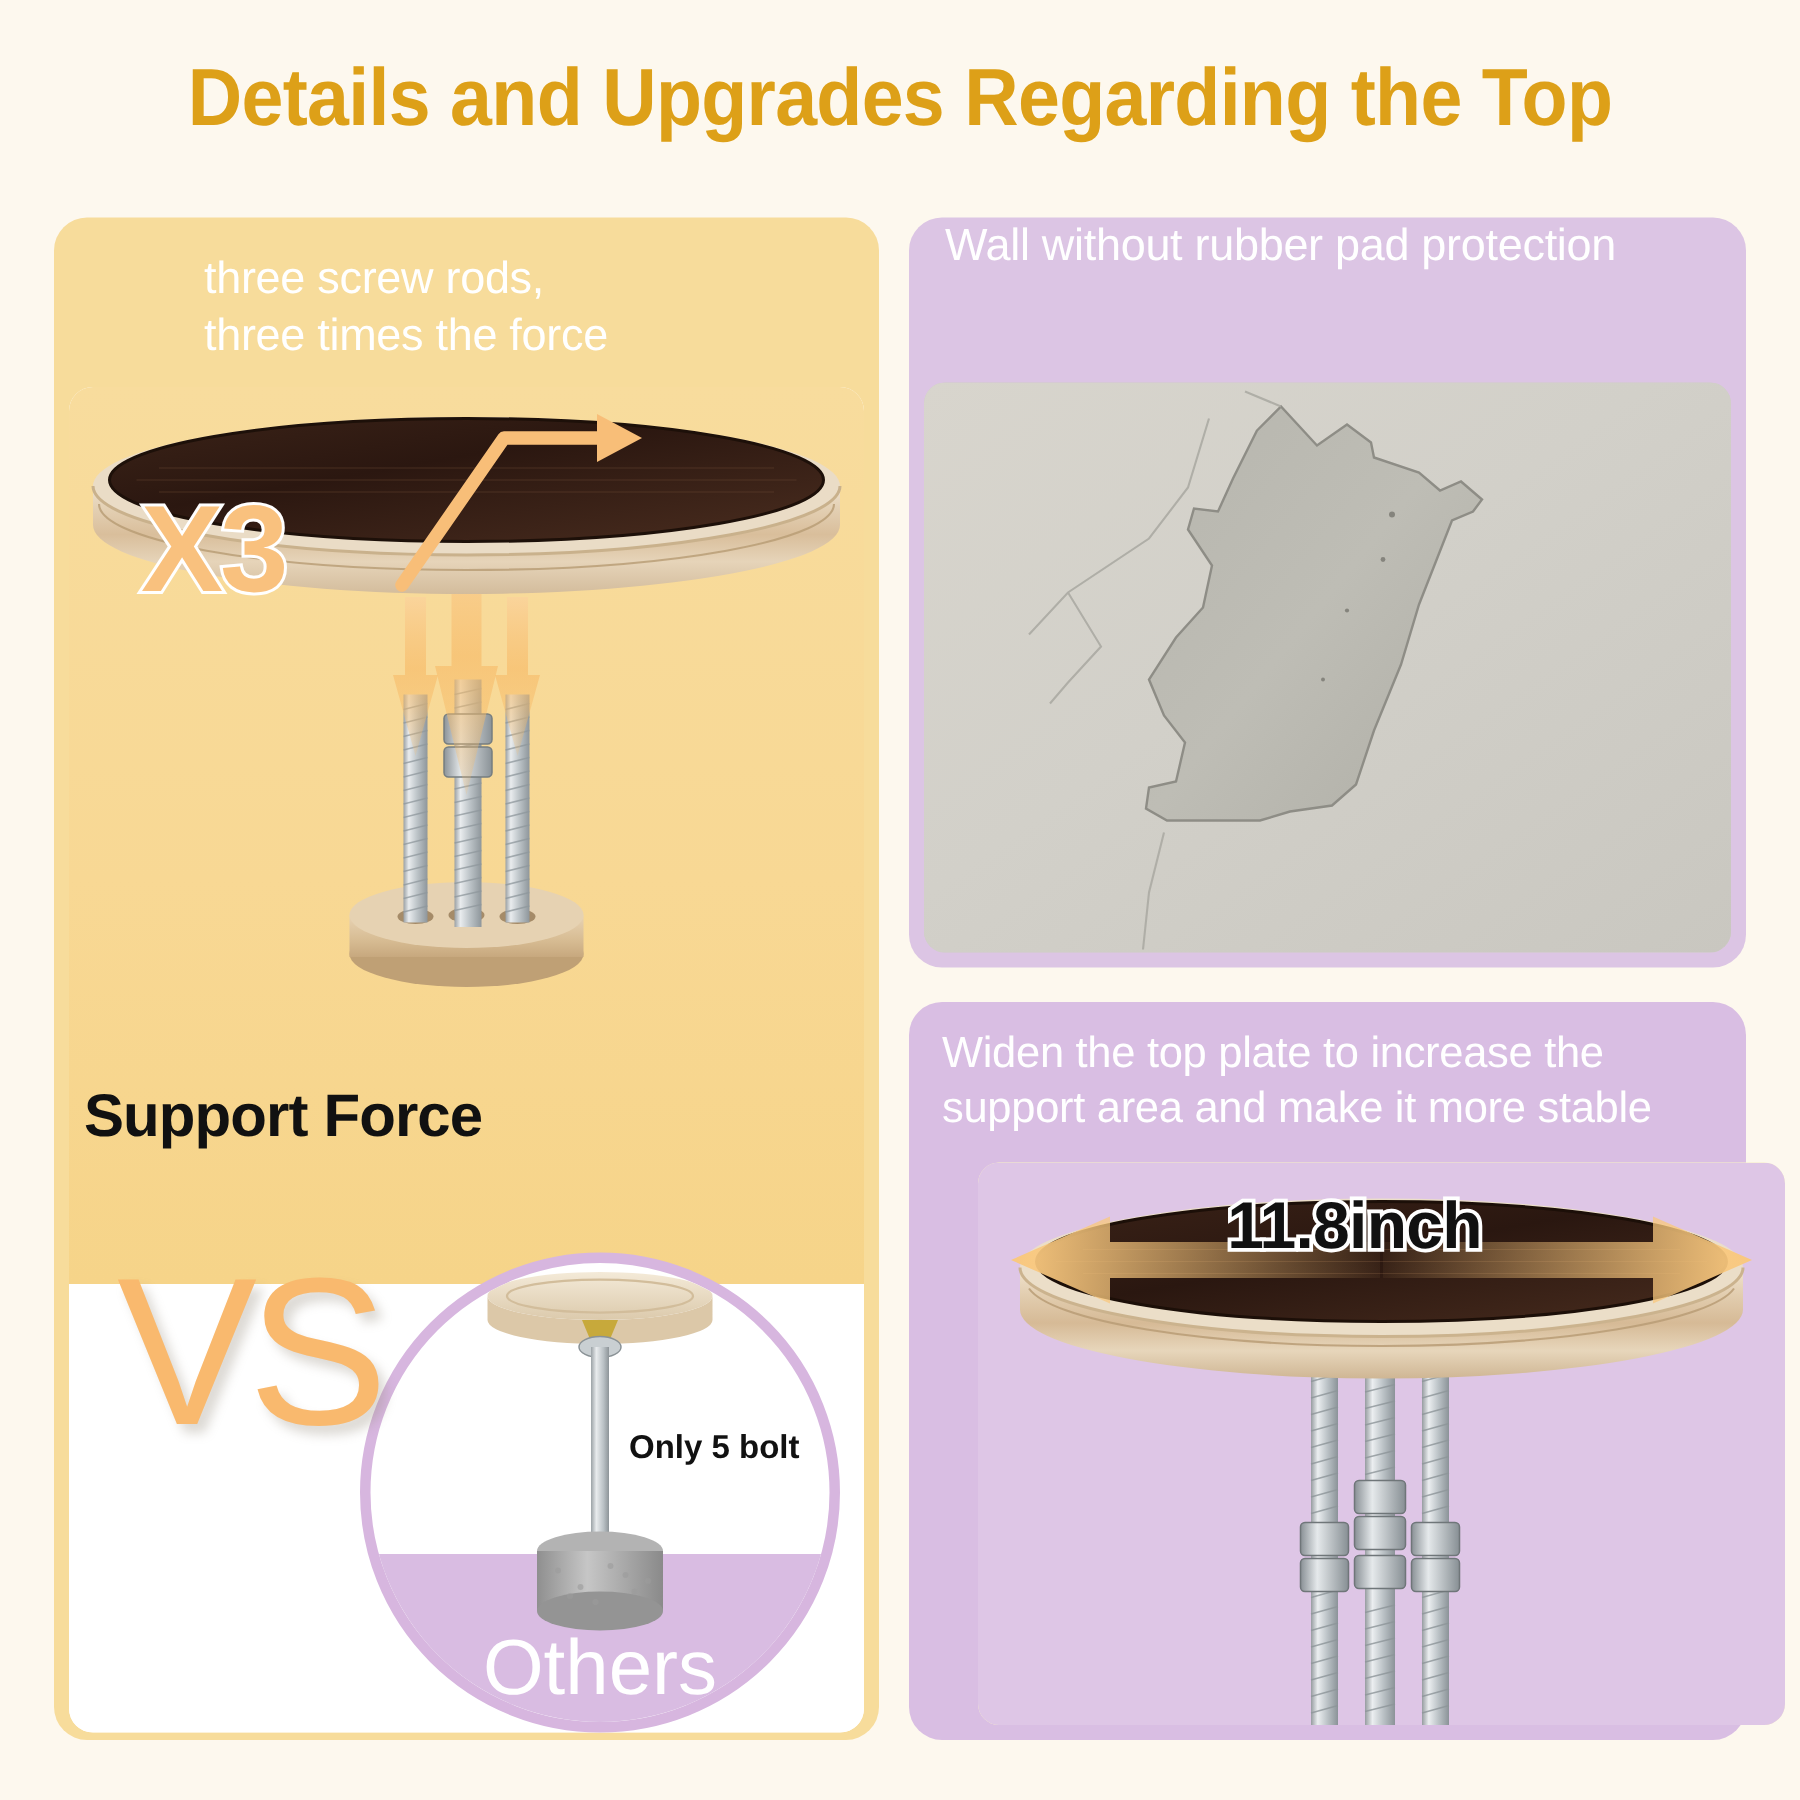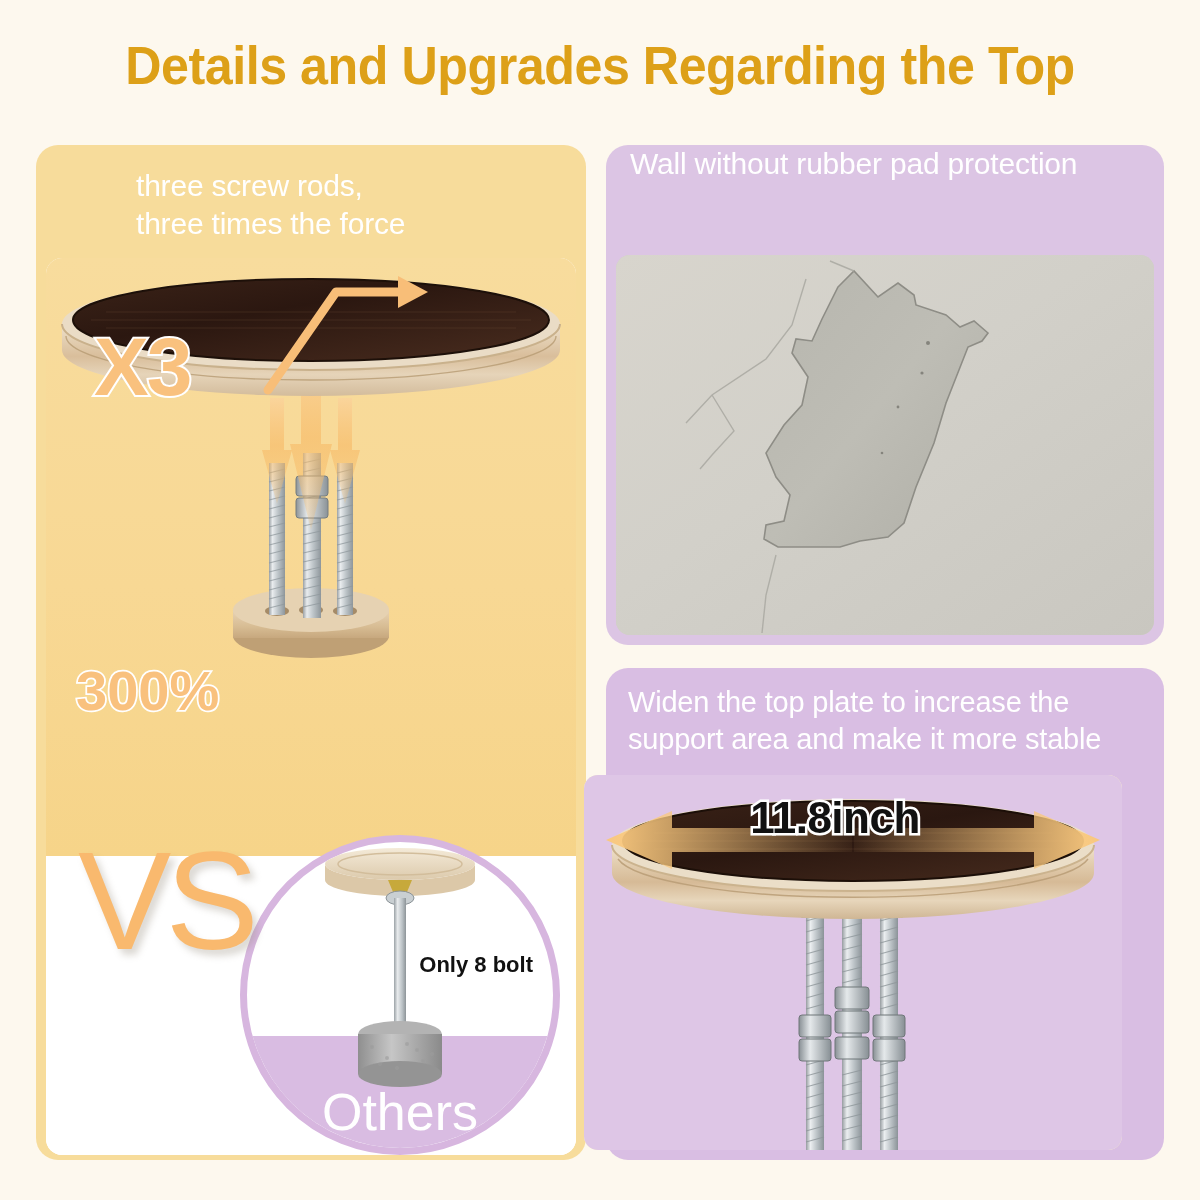--- a/index.html
+++ b/index.html
@@ -169,21 +169,21 @@
 
   
   #panel-widen {
     left: 606px; top: 668px;
     width: 558px; height: 492px;
     background: #D9BEE3;
   }
   #panel-widen .panel-caption { padding-left: 22px; padding-top: 16px; font-size: 29px; }
 
   #photo-widen {
-    left: 584px; top: 775px;
+    left: 652px; top: 775px;
     width: 538px; height: 375px;
     position: absolute;
     border-radius: 14px;
     overflow: hidden;
     background: #fef9c3;
   }
 
   
   #measure {
     position: absolute; left: 18px; top: 22px;
@@ -352,21 +352,21 @@
     <path d="M16 66 A249 46 0 0 0 514 66" fill="none" stroke="#C9B18C" stroke-width="2"></path>
     <path d="M20 78 A245 44 0 0 0 510 78" fill="none" stroke="#B79B73" stroke-width="1.4" opacity="0.8"></path>
 
     <g stroke="#F8BE78" stroke-width="9" fill="none" stroke-linecap="round" stroke-linejoin="round">
       <path d="M222 132 L290 34 L355 34"></path>
     </g>
     <path d="M352 18 L382 34 L352 50 Z" fill="#F8BE78"></path>
   </svg>
 
   <div class="x3">X3</div>
-  <div class="pct300">300%</div>
+  <div class="supportforce">Support Force</div>
 </div>
 
 <div id="vs-mark">VS</div>
 
 <div id="others-circle">
   <div class="band"></div>
 
   <svg width="306" height="306" viewBox="0 0 306 306" style="position:absolute;left:0;top:0;">
     <defs>
       <linearGradient id="poleGrad" x1="0" y1="0" x2="1" y2="0">
@@ -403,21 +403,21 @@
         <circle cx="140" cy="216" r="2"></circle>
       <circle cx="160" cy="202" r="2"></circle>
         <circle cx="176" cy="219" r="2"></circle>
       <circle cx="150" cy="226" r="2"></circle>
         <circle cx="133" cy="222" r="2"></circle>
       <circle cx="170" cy="208" r="2"></circle>
         <circle cx="185" cy="212" r="2"></circle>
     </g>
   </svg>
 
-  <div id="only1bolt">Only 8 bolt</div>
+  <div id="only1bolt">Only 5 bolt</div>
   <div id="others-label">Others</div>
 </div>
 
 <div class="panel" id="panel-wall">
   <div class="panel-caption" style="padding-left:24px;padding-top:0;">Wall without rubber pad protection</div>
 </div>
 
 <div id="photo-wall">
   <svg width="538" height="380" viewBox="0 0 538 380">
     <defs>

